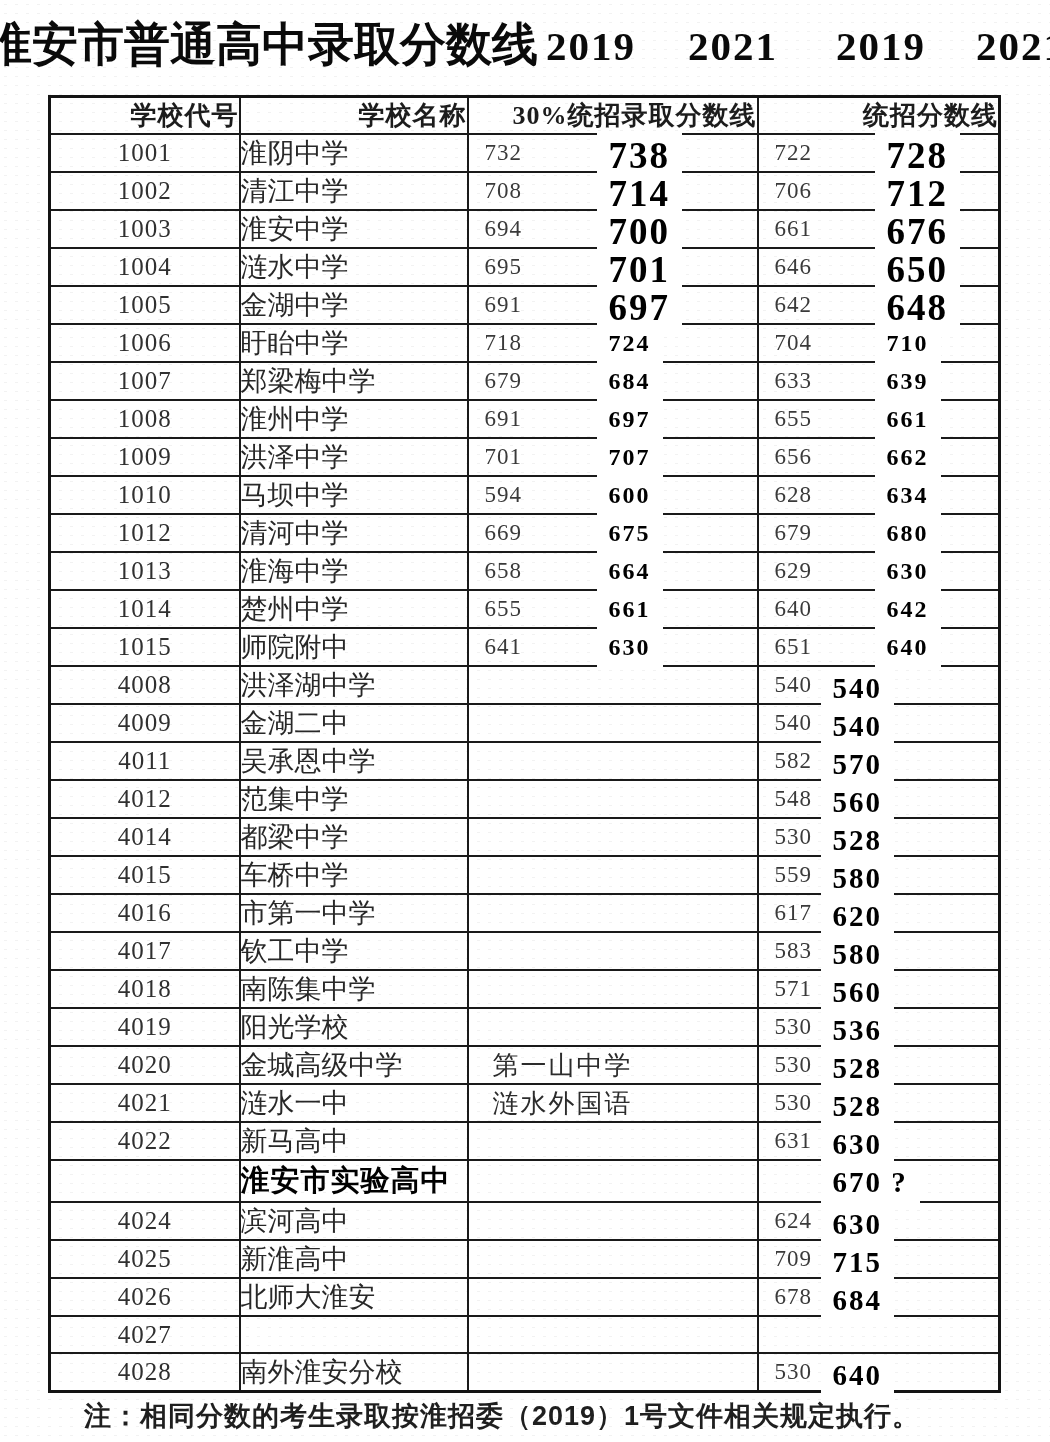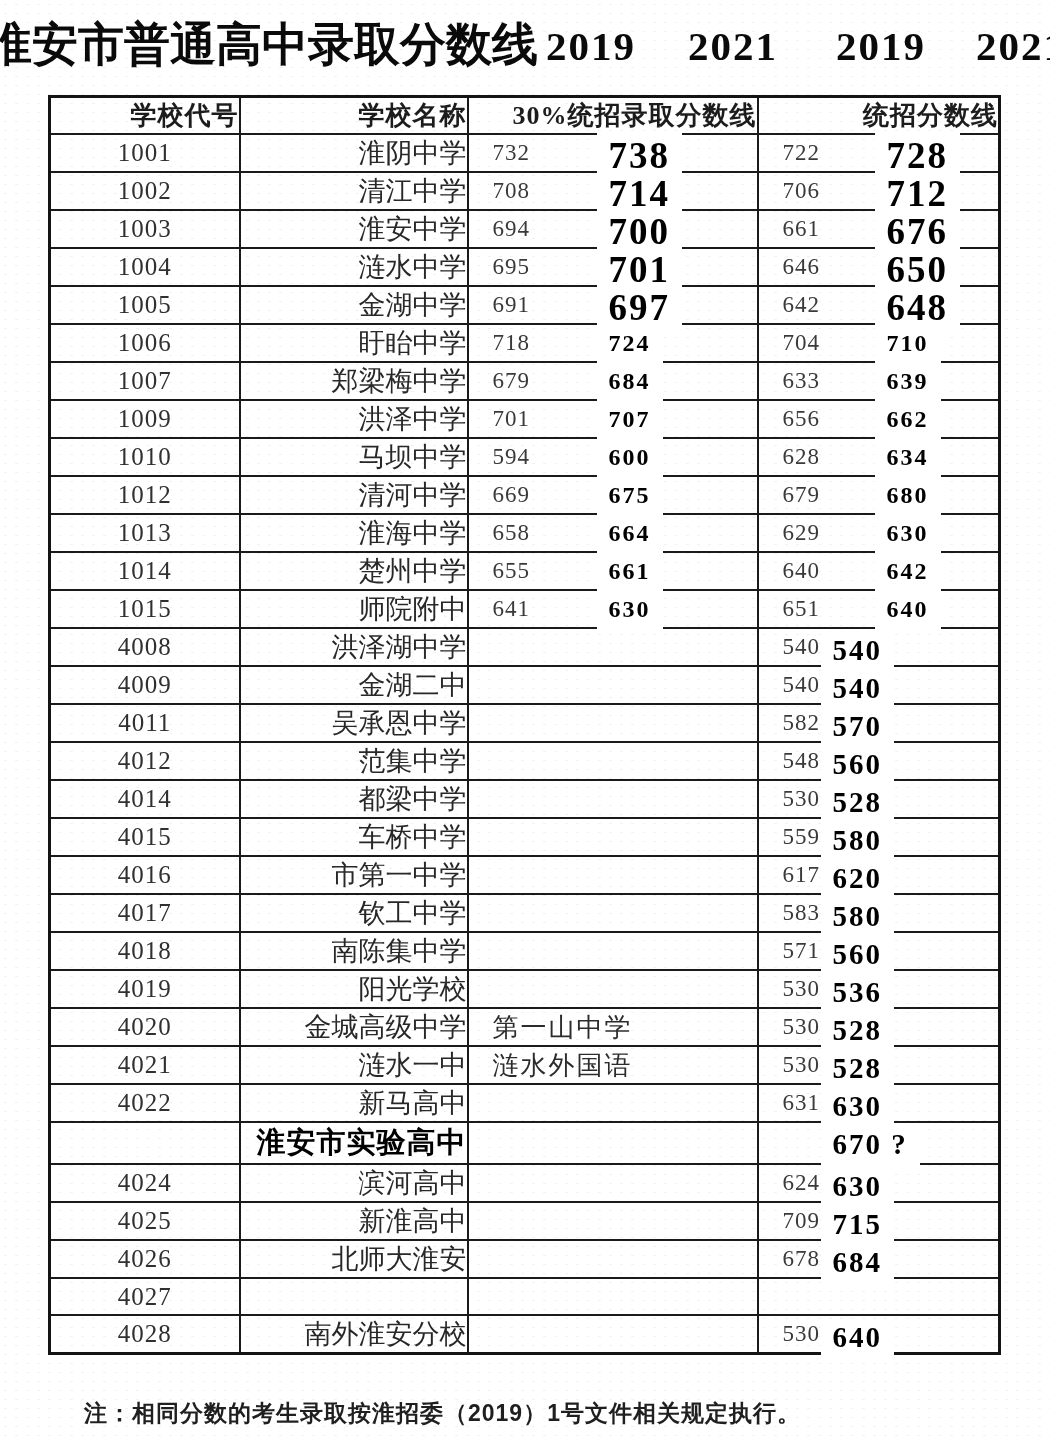--- a/index.html
+++ b/index.html
@@ -17,43 +17,43 @@
 
   
   table{
     position:absolute;top:95px;left:48px;width:950px;
     border-collapse:collapse;table-layout:fixed;
     border:3px solid #141414;
   }
   th,td{border:2px solid #1a1a1a;height:35px;padding:0;overflow:visible;}
   th{font-size:26px;font-weight:700;color:#1c1c1c;letter-spacing:1px;text-align:right;}
   td.code{font-size:25px;text-align:center;color:#303030;letter-spacing:1px;}
-  td.name{font-size:27px;text-align:right;color:#282828;white-space:nowrap;margin-top:44px;}
+  td.name{font-size:27px;text-align:left;color:#282828;white-space:nowrap;margin-top:44px;}
   td.name .nm-bold{font-family:"Liberation Sans", sans-serif;font-weight:900;font-size:29px;color:#000;letter-spacing:1px;}
   td.c3,td.c4{position:relative;text-align:left;vertical-align:middle;}
-  .v19{display:inline-block;margin-left:24px;font-size:23px;color:#3a3a3a;letter-spacing:1px;}
+  .v19{display:inline-block;margin-left:16px;font-size:23px;color:#3a3a3a;letter-spacing:1px;}
   .v19.cn{font-size:26px;margin-left:24px;color:#2c2c2c;letter-spacing:2px;}
   .v21{
     position:absolute;z-index:3;background:#fff;color:#000;font-weight:700;
     line-height:1;padding:4px 12px 10px 12px;letter-spacing:2px;white-space:nowrap;
     font-family:"Liberation Serif", serif;
   }
   .v21.big{font-size:37px;top:-2px;}
   .v21.med{font-size:24px;top:2px;}
   .v21.lower{font-size:29px;top:3px;}
   td.c3 .v21{left:128px;}
   td.c4 .v21.big{left:116px;}
   td.c4 .v21.med{left:116px;}
   td.c4 .v21.lower{left:62px;}
 
   
   .note{
     position:absolute;left:52px;top:1398px;
     font-family:"Liberation Sans", sans-serif;font-weight:700;
-    font-size:23px;color:#1f1f1f;letter-spacing:1px;white-space:nowrap;padding-left:32px;
+    font-size:27px;color:#1f1f1f;letter-spacing:1px;white-space:nowrap;padding-left:32px;
   }
 </style>
 </head>
 <body>
 
 <div class="page">
 
   <div class="title-row">
     <span class="title-main">淮安市普通高中录取分数线</span><span class="title-year y0">2019</span><span class="title-year y1">2021</span><span class="title-year y2">2019</span><span class="title-year y3">2021</span>
   </div>
@@ -110,20 +110,26 @@
           <td class="c3"><span class="v19">718</span><span class="v21 med">724</span></td>
           <td class="c4"><span class="v19">704</span><span class="v21 med">710</span></td>
         </tr>
         <tr>
           <td class="code">1007</td>
           <td class="name"><span>郑梁梅中学</span></td>
           <td class="c3"><span class="v19">679</span><span class="v21 med">684</span></td>
           <td class="c4"><span class="v19">633</span><span class="v21 med">639</span></td>
         </tr>
         <tr>
+          <td class="code">1008</td>
+          <td class="name"><span>淮州中学</span></td>
+          <td class="c3"><span class="v19">691</span><span class="v21 med">697</span></td>
+          <td class="c4"><span class="v19">655</span><span class="v21 med">661</span></td>
+        </tr>
+        <tr>
           <td class="code">1009</td>
           <td class="name"><span>洪泽中学</span></td>
           <td class="c3"><span class="v19">701</span><span class="v21 med">707</span></td>
           <td class="c4"><span class="v19">656</span><span class="v21 med">662</span></td>
         </tr>
         <tr>
           <td class="code">1010</td>
           <td class="name"><span>马坝中学</span></td>
           <td class="c3"><span class="v19">594</span><span class="v21 med">600</span></td>
           <td class="c4"><span class="v19">628</span><span class="v21 med">634</span></td>

